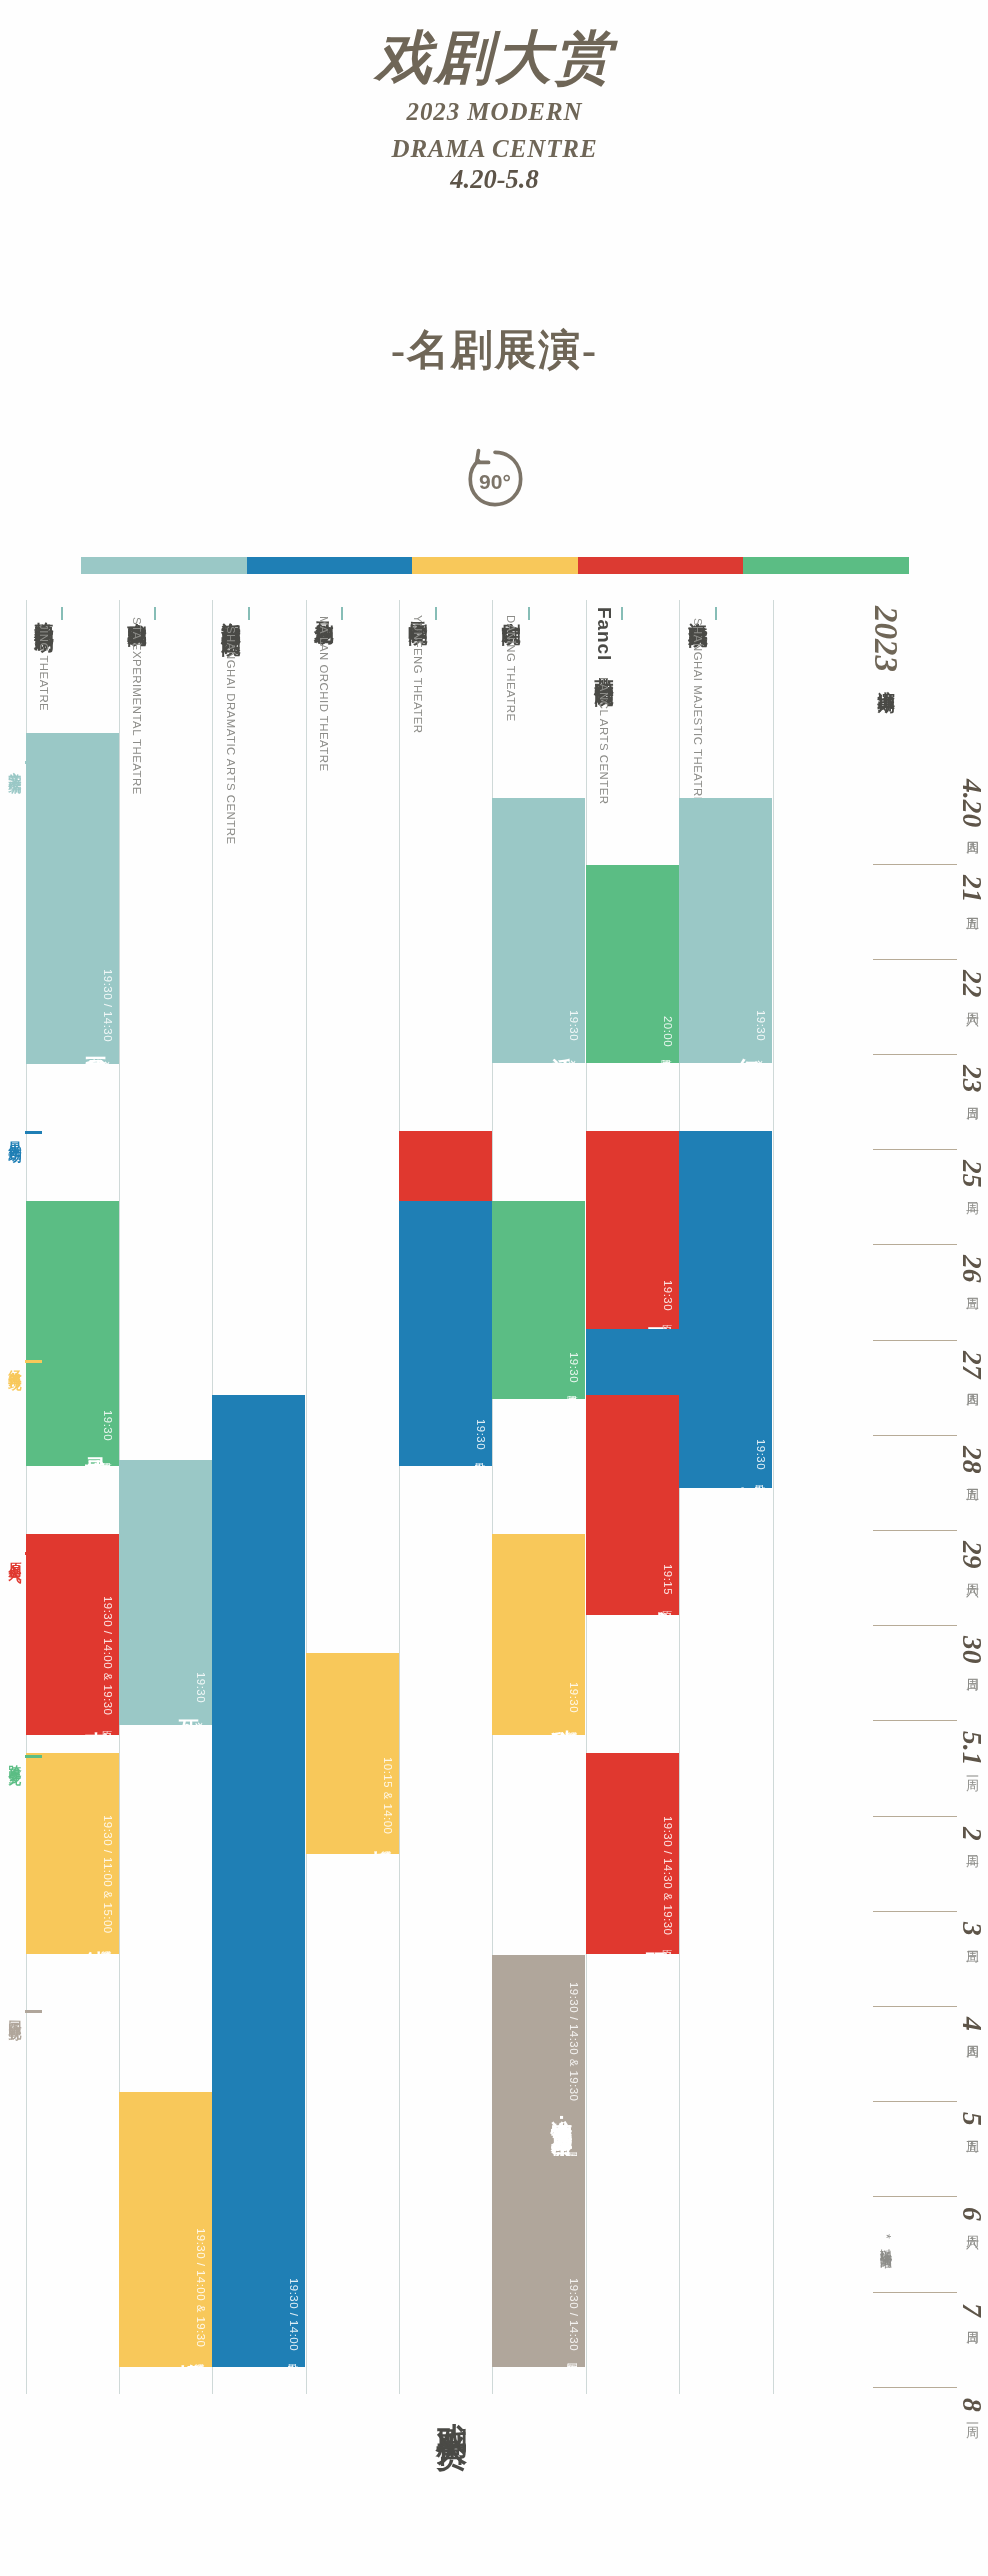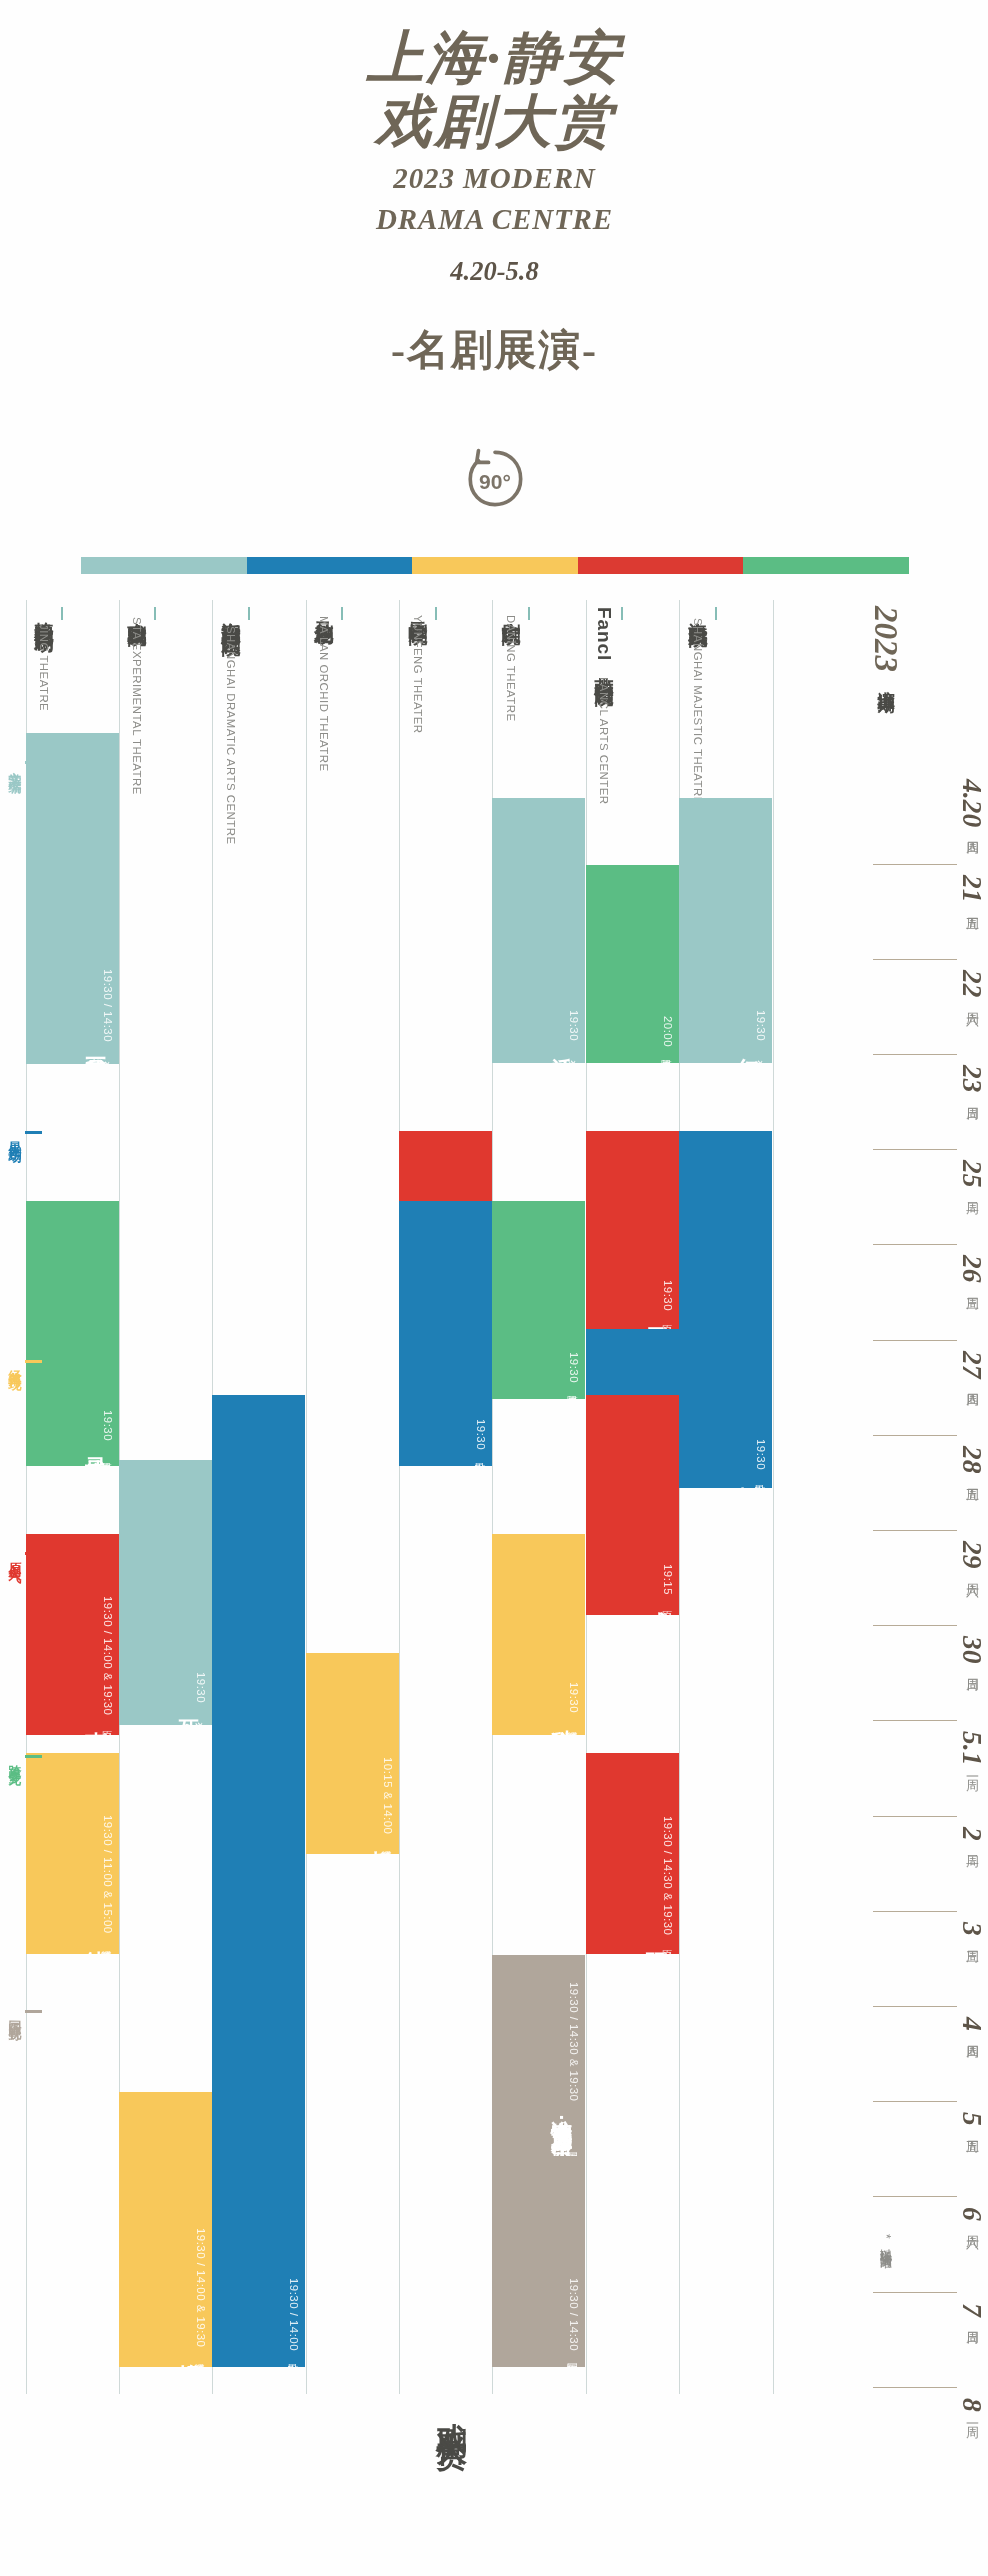--- a/index.html
+++ b/index.html
@@ -7,23 +7,23 @@
   .page{position:relative;width:989px;height:2576px;background:#fefefe;overflow:hidden;}
 
   
   .header{position:absolute;left:0;top:0;width:989px;height:549px;}
   .logo-wrap{position:absolute;left:0;top:26px;width:989px;text-align:center;}
   .logo-cn1{font-family:"Liberation Serif","DejaVu Serif",serif;font-weight:bold;font-size:57px;
             color:#6f6657;letter-spacing:2.7px;line-height:1.12;font-style:italic;}
   .logo-cn2{font-family:"Liberation Serif","DejaVu Serif",serif;font-weight:bold;font-size:57px;
             color:#6f6657;letter-spacing:2.7px;line-height:1.12;font-style:italic;}
   .logo-en{font-family:"Liberation Serif","DejaVu Serif",serif;font-style:italic;font-weight:bold;
-           font-size:29px;color:#6f6657;line-height:1.18;letter-spacing:0.9px;margin-top:7.3px;}
+           font-size:25px;color:#6f6657;line-height:1.18;letter-spacing:0.9px;margin-top:7.3px;}
   .logo-date{font-family:"Liberation Serif","DejaVu Serif",serif;font-style:italic;font-weight:bold;
-             font-size:26.5px;color:#5d5448;margin-top:19px;}
+             font-size:26.5px;color:#5d5448;margin-top:1px;}
 
   .section-title{position:absolute;left:0;top:322px;width:989px;text-align:center;
                  font-family:"Liberation Serif","DejaVu Serif",serif;font-weight:bold;font-size:42px;
                  color:#6f6657;letter-spacing:1.8px;}
   .rotate-hint{position:absolute;left:0;top:392px;width:989px;text-align:center;
                font-size:23px;color:#7c7468;letter-spacing:3.7px;}
   .rot-icon{position:absolute;left:50%;top:445px;margin-left:-33px;width:66px;height:66px;}
   .rot-icon svg{display:block;}
 
   
@@ -75,21 +75,20 @@
   .biglabel{position:absolute;left:430px;top:2398px;writing-mode:vertical-rl;white-space:nowrap;
             font-size:31px;font-weight:bold;color:#4a4a46;letter-spacing:5.5px;}
 </style>
 </head>
 <body>
 
 <div class="page">
 
   <div class="header">
     <div class="logo-wrap">
-      <div class="logo-cn1">上海·静安</div>
       <div class="logo-cn2">戏剧大赏</div>
       <div class="logo-en">2023 MODERN</div>
       <div class="logo-en">DRAMA CENTRE</div>
       <div class="logo-date">4.20-5.8</div>
     </div>
 
     <div class="section-title">-名剧展演-</div>
 
     <div class="rot-icon">
       <svg viewBox="0 0 72 72" width="66" height="66">

